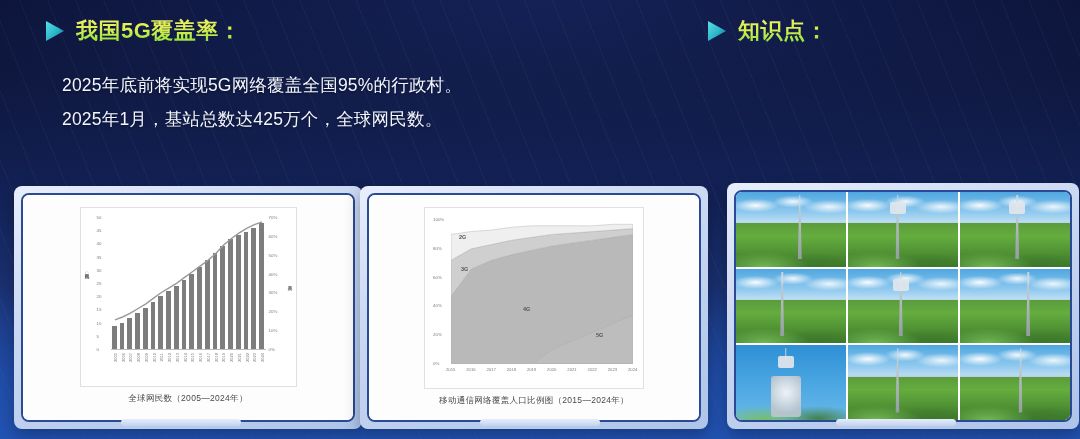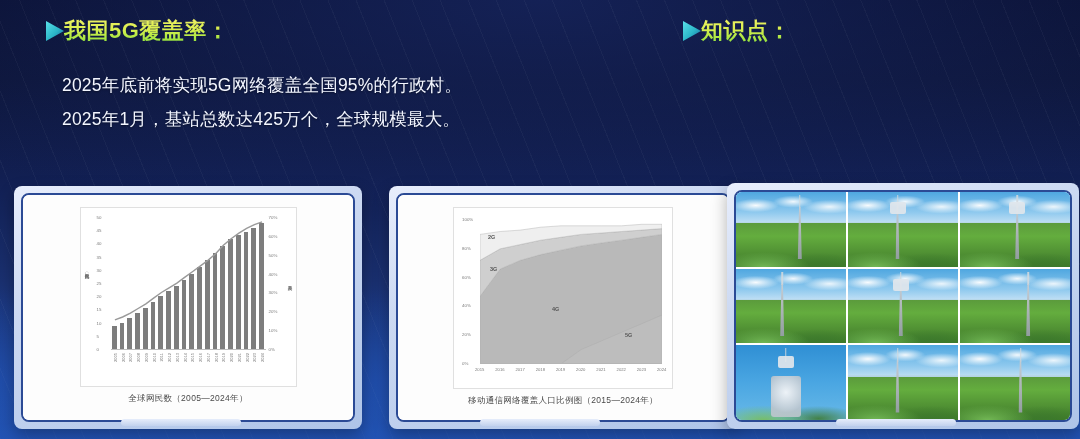--- a/index.html
+++ b/index.html
@@ -42,26 +42,26 @@
     content: "";
     position: absolute;
     left: 0; right: 0; bottom: 0; height: 150px;
     background: linear-gradient(180deg, rgba(34,83,180,0) 0%, rgba(34,83,180,0.55) 100%);
     pointer-events: none;
   }
 
   
   .textcol { position: absolute; z-index: 5; }
   #col-left  { left: 46px;  top: 16px; width: 640px; }
-  #col-right { left: 683px; top: 16px; width: 330px; }
+  #col-right { left: 708px; top: 16px; width: 330px; }
 
   .heading-row {
     display: flex;
     align-items: center;
-    gap: 0;
+    gap: 12px;
   }
   .tri-inner {
     position: relative;
     width: 18px; height: 22px;
     flex: 0 0 auto;
   }
   .tri-inner svg { display: block; }
 
   .heading-text {
     font-size: 22px;
@@ -110,21 +110,21 @@
     left: 50%;
     transform: translateX(-50%);
     width: 120px;
     height: 7px;
     border-radius: 4px;
     background: linear-gradient(180deg, #e6edfb 0%, #c2d2ee 100%);
     z-index: 4;
   }
 
   #card1 { left: 14px;  top: 186px; width: 334px; height: 229px; }
-  #card2 { left: 389px; top: 186px; width: 334px; height: 229px; }
+  #card2 { left: 360px; top: 186px; width: 334px; height: 229px; }
   #card3 { left: 727px; top: 183px; width: 338px; height: 232px; }
   #stand1 { left: 181px; top: 419px; }
   #stand2 { left: 540px; top: 419px; }
   #stand3 { left: 896px; top: 419px; }
 
   .chart-body {
     position: absolute;
     inset: 0;
     background: #fdfdfd;
     display: flex;
@@ -285,21 +285,21 @@
               <stop offset="100%" stop-color="#1a5f9c"></stop>
             </linearGradient>
           </defs>
           <polygon points="0,1 18,11 0,21" fill="url(#tg1)"></polygon>
         </svg>
       </span>
       <span class="heading-text">我国5G覆盖率：</span>
     </div>
     <div class="body-lines">
       <div>2025年底前将实现5G网络覆盖全国95%的行政村。</div>
-      <div>2025年1月，基站总数达425万个，全球规模最大。</div>
+      <div>2025年1月，基站总数达425万个，全球网民数。</div>
     </div>
   </div>
 
   <div class="textcol" id="col-right">
     <div class="heading-row">
       <span class="tri-inner">
         <svg width="18" height="22" viewBox="0 0 18 22">
           <polygon points="0,1 18,11 0,21" fill="url(#tg1)"></polygon>
         </svg>
       </span>

